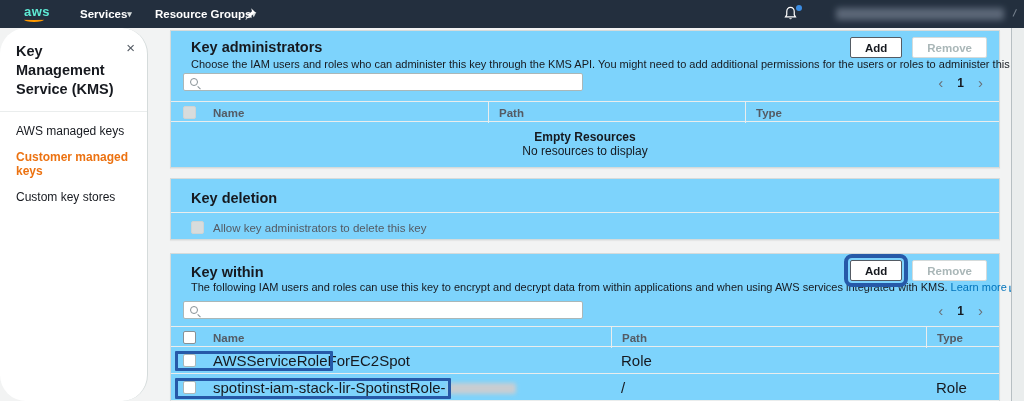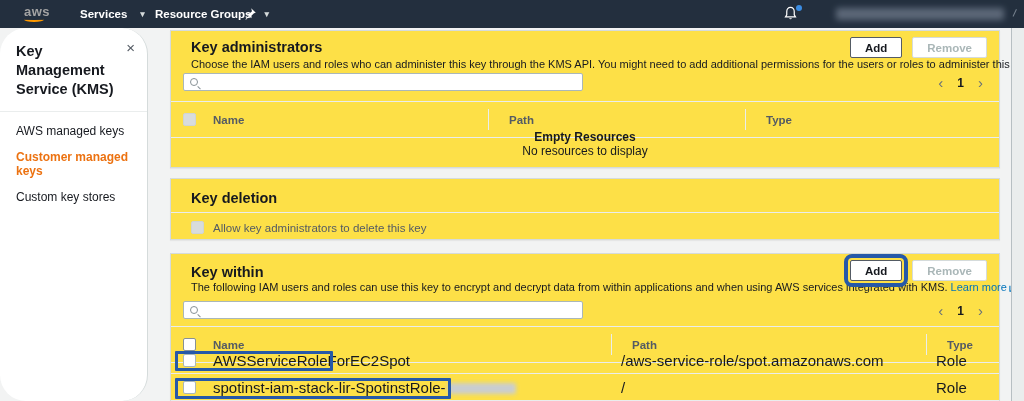--- a/index.html
+++ b/index.html
@@ -1,67 +1,67 @@
 <!DOCTYPE html>
 <html><head>
 <meta charset="utf-8">
 <style>
   * { margin:0; padding:0; box-sizing:border-box; }
   html,body { width:1024px; height:401px; overflow:hidden; font-family:"Liberation Sans", sans-serif; background:#f2f3f3; color:#16191f; }
   .stage { position:relative; width:1024px; height:401px; overflow:hidden; }
 
   
   .navbar { position:absolute; top:0; left:0; width:1024px; height:28px; background:#232f3e; display:flex; align-items:center; }
-  .nav-logo { position:absolute; left:24px; top:4px; color:#a3a3a3; font-weight:700; font-size:13px; letter-spacing:.5px; }
+  .nav-logo { position:absolute; left:24px; top:4px; color:#5eead4; font-weight:700; font-size:13px; letter-spacing:.5px; }
   .nav-logo .smile { display:block; width:20px; height:5px; border-bottom:2px solid #ff9900; border-radius:0 0 60% 60%; margin-top:-2px; }
-  .nav-item { position:absolute; top:0; height:28px; display:flex; align-items:center; gap:13px; color:#ffffff; font-size:11.5px; font-weight:700; cursor:pointer; }
+  .nav-item { position:absolute; top:0; height:28px; display:flex; align-items:center; gap:0; color:#ffffff; font-size:11.5px; font-weight:700; cursor:pointer; }
   .nav-caret { font-size:9px; color:#d5dbdb; }
   .pin-icon { position:absolute; left:243px; top:7px; width:14px; height:14px; }
   .bell-wrap { position:absolute; left:783px; top:6px; width:18px; height:16px; }
   .bell-dot { position:absolute; right:-1px; top:-1px; width:6px; height:6px; border-radius:50%; }
   .nav-redacted { position:absolute; left:836px; top:8px; width:168px; height:12px; background:#6b7687; border-radius:2px; filter:blur(3px); opacity:.8; }
   .nav-tinymark { position:absolute; left:1014px; top:10px; width:6px; height:8px; border-left:1px solid #9aa5b1; transform:rotate(25deg); opacity:.7; }
 
   
   .sidebar { position:absolute; top:28px; left:0; width:148px; height:373px; background:#fff; border-right:1px solid #d5dbdb;border-radius:26px; }
   .sb-head { position:relative; padding:14px 14px 12px 16px; }
   .sb-title { font-size:14.5px; font-weight:700; line-height:1.3; max-width:100px; }
   .sb-close { position:absolute; right:12px; top:12px; font-size:15px; color:#545b64; cursor:pointer; line-height:1; }
   .sb-divider { border:none; border-top:1px solid #eaeded; margin:0 0 6px 0; }
   .sb-item { padding:6px 16px; font-size:12px; color:#16191f; cursor:pointer; }
   .sb-item.active { color:#ec7211; font-weight:700; }
 
   
   .main-bg { position:absolute; top:28px; left:148px; width:863px; height:373px; background:#f2f3f3; }
   .right-rail { position:absolute; top:28px; right:0; width:13px; height:373px; background:#eaeded; border-left:1px solid #b7bfc3; }
 
-  .card { position:absolute; left:170px; width:830px; background:#fde047; border:1px solid #d5dbdb; box-shadow:0 1px 1px rgba(0,0,0,.05); }
+  .card { position:absolute; left:170px; width:830px; background:#7dd3fc; border:1px solid #d5dbdb; box-shadow:0 1px 1px rgba(0,0,0,.05); }
   .card-title { position:absolute; left:20px; font-size:14.5px; font-weight:700; }
   .card-desc { position:absolute; left:20px; font-size:11px; color:#16191f; white-space:nowrap; }
   .learn-link { color:#0073bb; text-decoration:none; cursor:pointer; }
   .ext-icon { display:inline-block; vertical-align:-1px; margin-left:2px; }
 
   .btn-row { position:absolute; right:12px; display:flex; gap:10px; }
   .btn { height:21px; padding:0 14px; font-size:11.5px; font-weight:700; background:#fff; border:1px solid #545b64; color:#16191f; border-radius:2px; cursor:pointer; font-family:"Liberation Sans", sans-serif; }
   .btn.disabled { border-color:#d5dbdb; color:#aab7b8; cursor:default; }
   .btn.highlighted { outline:4px solid #2659a8; outline-offset:2px; }
 
   .searchbox { position:absolute; left:12px; width:400px; height:18px; border:1px solid #aab7b8; border-radius:2px; background:#fff; display:flex; align-items:center; padding-left:6px; }
   .search-glyph { width:8px; height:8px; border:1.4px solid #879196; border-radius:50%; position:relative; flex:0 0 auto; }
   .search-glyph::after { content:""; position:absolute; left:7px; top:7px; width:4px; height:1.4px; background:#879196; transform:rotate(45deg); transform-origin:0 0; }
   .searchbox input { border:none; outline:none; flex:1; height:14px; font-size:11px; margin-left:6px; font-family:"Liberation Sans", sans-serif; background:transparent; }
 
   .pager { position:absolute; right:16px; display:flex; align-items:center; gap:14px; font-size:12px; color:#687078; }
   .pager .pg-num { font-weight:700; color:#16191f; }
   .pager .chev { font-size:15px; line-height:1; cursor:pointer; }
 
-  .thead { position:absolute; left:0; right:0; height:37px; border-top:1px solid #eaeded; border-bottom:1px solid #eaeded; display:grid; align-items:center; padding:0 12px; font-size:11.5px; font-weight:700; color:#545b64; }
+  .thead { position:absolute; left:0; right:0; height:21px; border-top:1px solid #eaeded; border-bottom:1px solid #eaeded; display:grid; align-items:center; padding:0 12px; font-size:11.5px; font-weight:700; color:#545b64; }
   .grid-s1 { grid-template-columns:30px 285px 257px 1fr; }
   .grid-s2 { grid-template-columns:30px 408px 315px 1fr; }
-  .col-divided { border-left:1px solid #eaeded; height:21px; display:flex; align-items:center; padding-left:20px; margin-left:-10px; }
+  .col-divided { border-left:1px solid #eaeded; height:21px; display:flex; align-items:center; padding-left:10px; margin-left:-10px; }
 
   .cb { width:13px; height:13px; border:1px solid #879196; border-radius:2px; background:#fff; cursor:pointer; }
   .cb.gray { background:#d8dcdc; border-color:#cfd4d4; cursor:default; }
   .cb.light { border-color:#aab7b8; }
 
   .empty-wrap { position:absolute; left:0; right:0; text-align:center; font-size:12px; }
   .empty-title { font-weight:700; }
 
   .trow { position:absolute; left:0; right:0; height:27px; display:grid; align-items:center; padding:0 12px; font-size:15px; color:#16191f; border-bottom:1px solid #eaeded; }
   .annotation { position:absolute; border:3px solid #2659a8; border-radius:1px; pointer-events:none; }
@@ -180,21 +180,20 @@
     <div class="thead grid-s2" style="top:72px">
       <span class="cb"></span>
       <span>Name</span>
       <span class="col-divided">Path</span>
       <span class="col-divided">Type</span>
     </div>
 
     <div class="trow grid-s2" style="top:93px">
       <span class="cb light"></span>
       <span>AWSServiceRoleForEC2Spot</span>
-      <span>/aws-service-role/spot.amazonaws.com</span>
       <span>Role</span>
       <div class="annotation" style="left:4px; top:4px; width:158px; height:20px;"></div>
     </div>
 
     <div class="trow grid-s2" style="top:120px">
       <span class="cb light"></span>
       <span><span>spotinst-iam-stack-lir-SpotinstRole-</span><span class="redacted-light"></span></span>
       <span>/</span>
       <span>Role</span>
       <div class="annotation" style="left:4px; top:4px; width:276px; height:21px;"></div>

